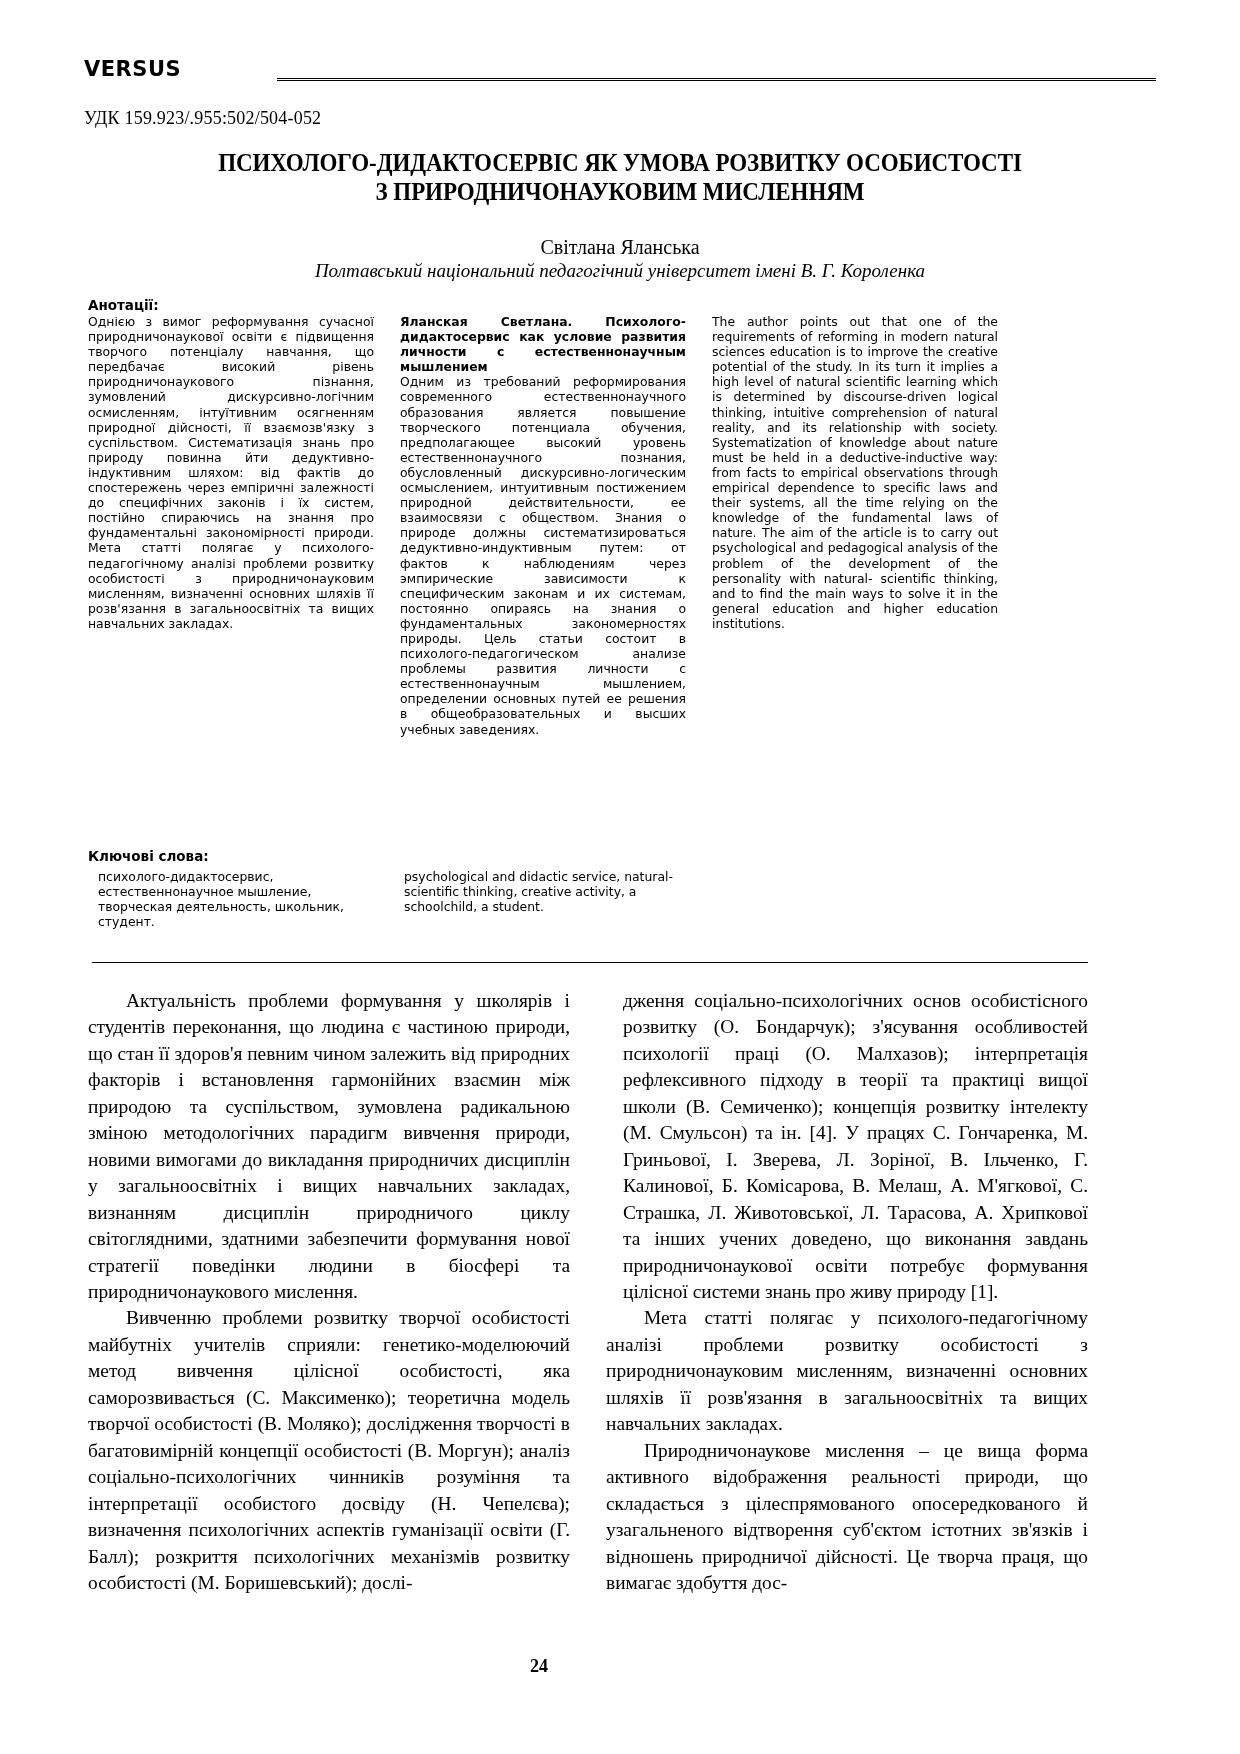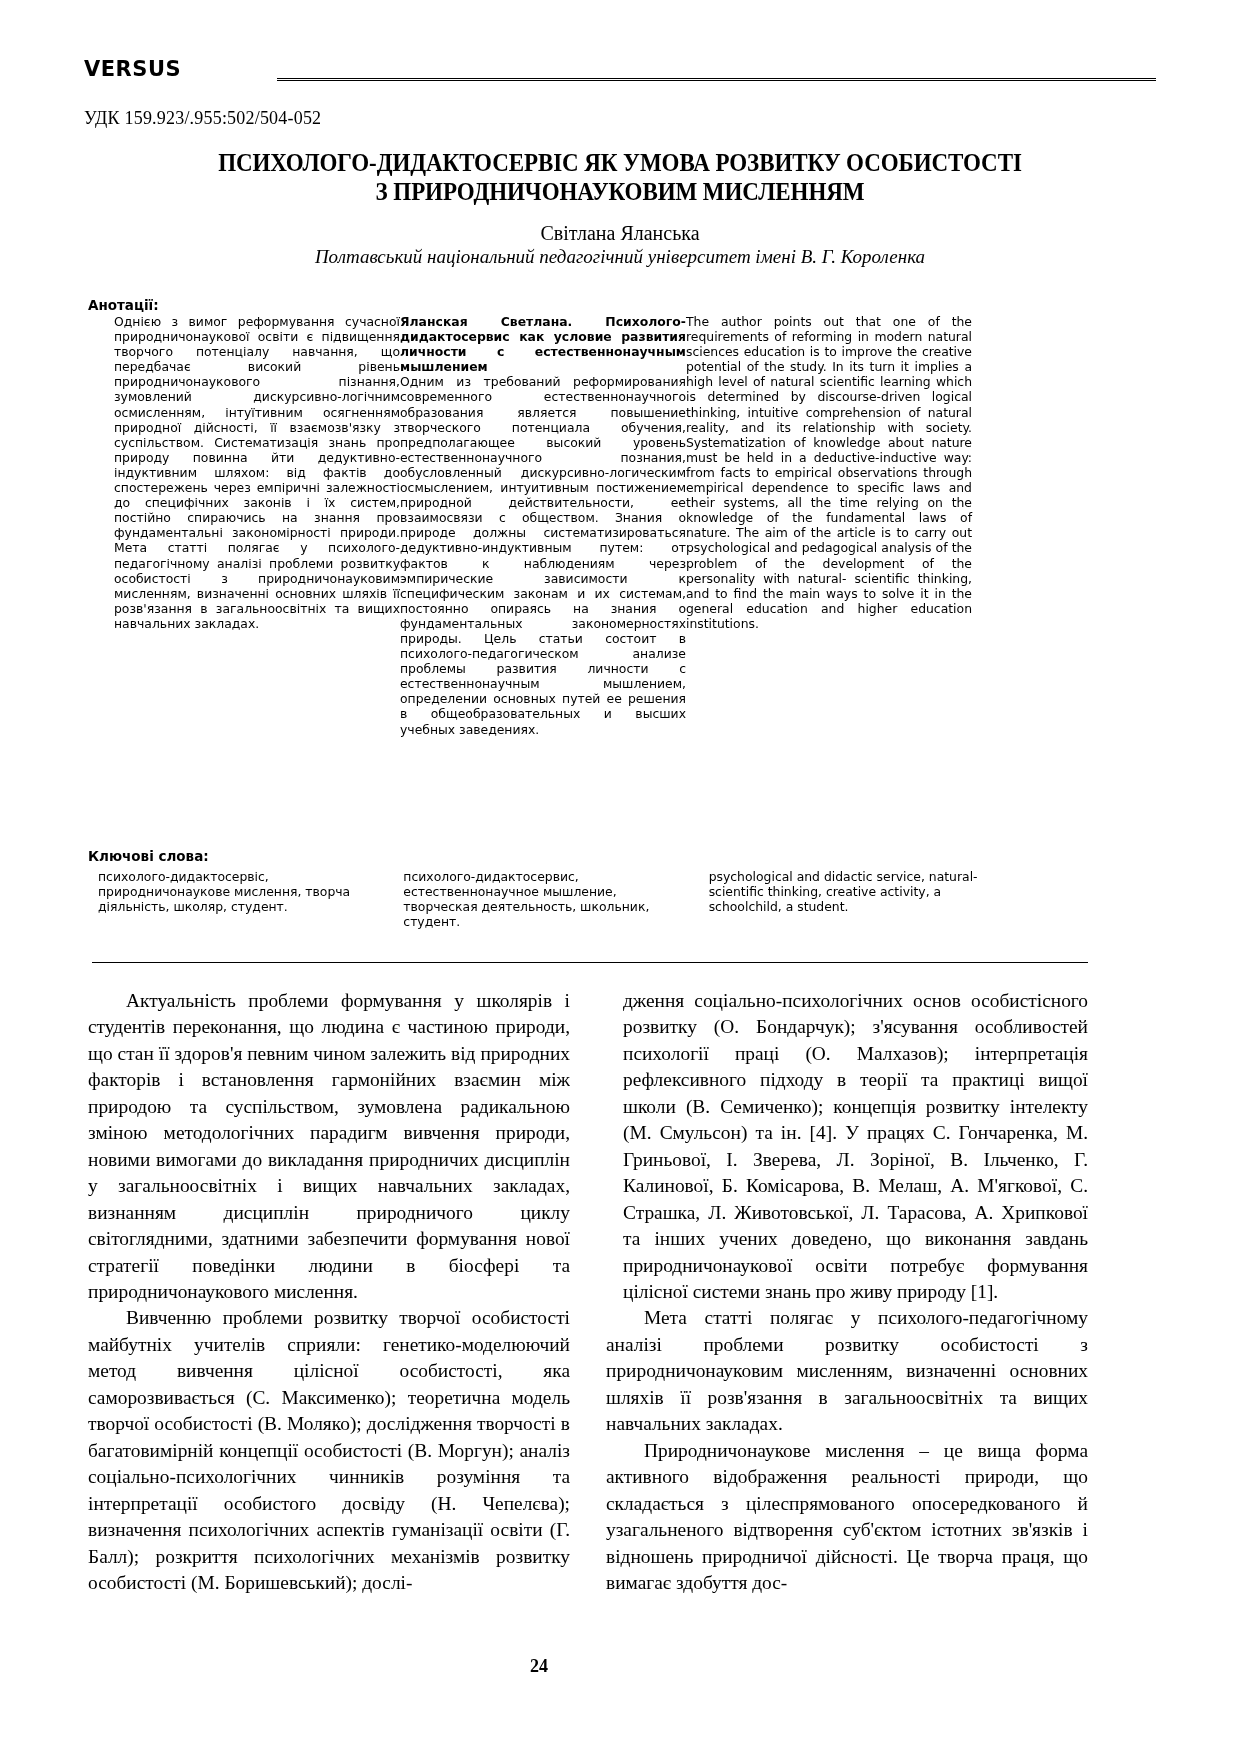--- a/index.html
+++ b/index.html
@@ -74,21 +74,21 @@
     font-weight: bold;
     font-size: 24.5px;
     line-height: 29px;
     letter-spacing: -0.1px;
     transform: scaleX(0.94);
     transform-origin: center top;
   }
   .art-author {
     font-family: "Liberation Serif", serif;
     font-size: 20px;
-    margin-top: 15px;
+    margin-top: 29px;
     line-height: 24px;
   }
   .art-affil {
     font-family: "Liberation Serif", serif;
     font-style: italic;
     font-size: 19px;
     line-height: 23px;
   }
 
   
@@ -99,21 +99,21 @@
     font-family: "DejaVu Sans", sans-serif;
     font-weight: bold;
     font-size: 13.5px;
   }
   .abstracts {
     position: absolute;
     left: 88px;
     top: 314px;
     width: 910px;
     display: flex;
-    justify-content: center;
+    gap: 26px;
   }
   .abs-col {
     width: 286px;
     font-family: "DejaVu Sans", sans-serif;
     font-size: 12.4px;
     line-height: 15.1px;
     text-align: justify;
     text-justify: inter-word;
     hyphens: manual;
   }
@@ -231,21 +231,20 @@
       <p class="lead">Яланская Светлана. Психолого-дидактосервис как условие развития личности с естественнонаучным мышлением</p>
       <p class="body-p">Одним из требований реформирования современного естественнонаучного образования является повышение творческого потенциала обучения, предполагающее высокий уровень естественнонаучного познания, обусловленный дискурсивно-логическим осмыслением, интуитивным постижением природной действительности, ее взаимосвязи с обществом. Знания о природе должны систематизироваться дедуктивно-индуктивным путем: от фактов к наблюдениям через эмпирические зависимости к специфическим законам и их системам, постоянно опираясь на знания о фундаментальных закономерностях природы. Цель статьи состоит в психолого-педагогическом анализе проблемы развития личности с естественнонаучным мышлением, определении основных путей ее решения в общеобразовательных и высших учебных заведениях.</p>
     </div>
     <div class="abs-col">
       <p class="body-p">The author points out that one of the requirements of reforming in modern natural sciences education is to improve the creative potential of the study. In its turn it implies a high level of natural scientific learning which is determined by discourse-driven logical thinking, intuitive comprehension of natural reality, and its relationship with society. Systematization of knowledge about nature must be held in a deductive-inductive way: from facts to empirical observations through empirical dependence to specific laws and their systems, all the time relying on the knowledge of the fundamental laws of nature. The aim of the article is to carry out psychological and pedagogical analysis of the problem of the development of the personality with natural- scientific thinking, and to find the main ways to solve it in the general education and higher education institutions.</p>
     </div>
   </div>
 
   <div class="kw-head">Ключові слова:</div>
   <div class="keywords">
-    <div class="kw-col">психолого-дидактосервіс, природничонаукове мислення, творча діяльність, школяр, студент.</div>
     <div class="kw-col">психолого-дидактосервис, естественнонаучное мышление, творческая деятельность, школьник, студент.</div>
     <div class="kw-col">psychological and didactic service, natural-scientific thinking, creative activity, a schoolchild, a student.</div>
   </div>
 
   <div class="sep-rule"></div>
 
   <div class="body-cols">
     <div class="body-col">
       <p>Актуальність проблеми формування у школярів і студентів переконання, що людина є частиною природи, що стан її здоров'я певним чином залежить від природних факторів і встановлення гармонійних взаємин між природою та суспільством, зумовлена радикальною зміною методологічних парадигм вивчення природи, новими вимогами до викладання природничих дисциплін у загальноосвітніх і вищих навчальних закладах, визнанням дисциплін природничого циклу світоглядними, здатними забезпечити формування нової стратегії поведінки людини в біосфері та природничонаукового мислення.</p>
       <p>Вивченню проблеми розвитку творчої особистості майбутніх учителів сприяли: генетико-моделюючий метод вивчення цілісної особистості, яка саморозвивається (С. Максименко); теоретична модель творчої особистості (В. Моляко); дослідження творчості в багатовимірній концепції особистості (В. Моргун); аналіз соціально-психологічних чинників розуміння та інтерпретації особистого досвіду (Н. Чепелєва); визначення психологічних аспектів гуманізації освіти (Г. Балл); розкриття психологічних механізмів розвитку особистості (М. Боришевський); дослі-</p>

